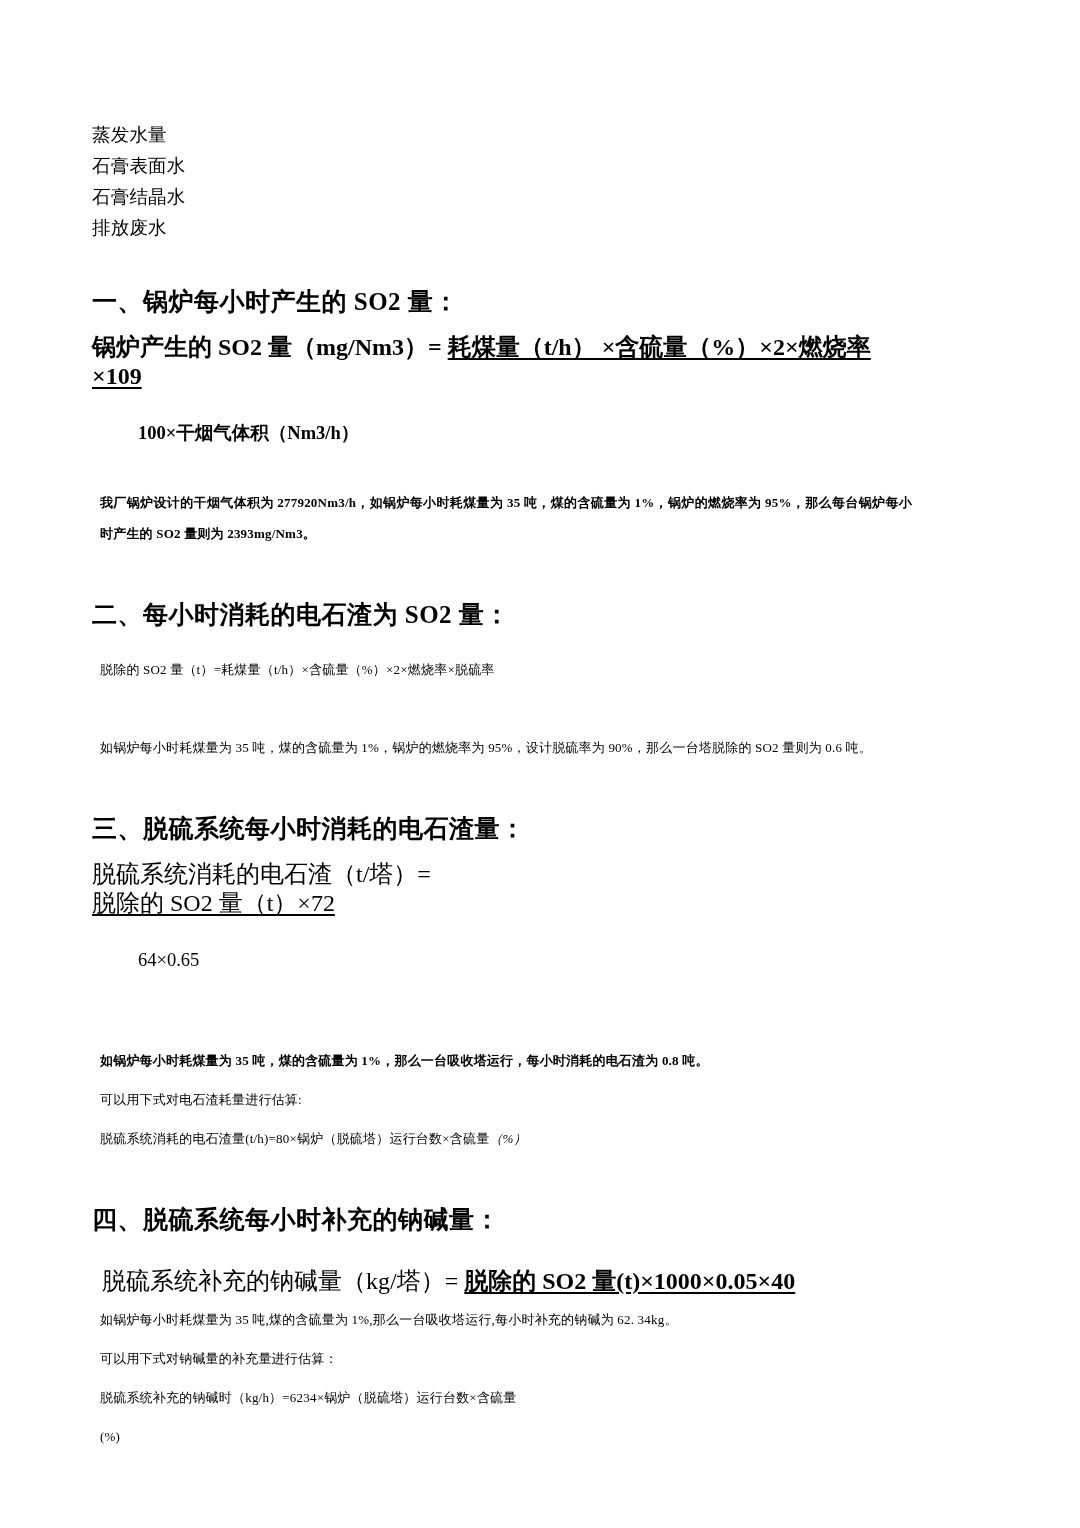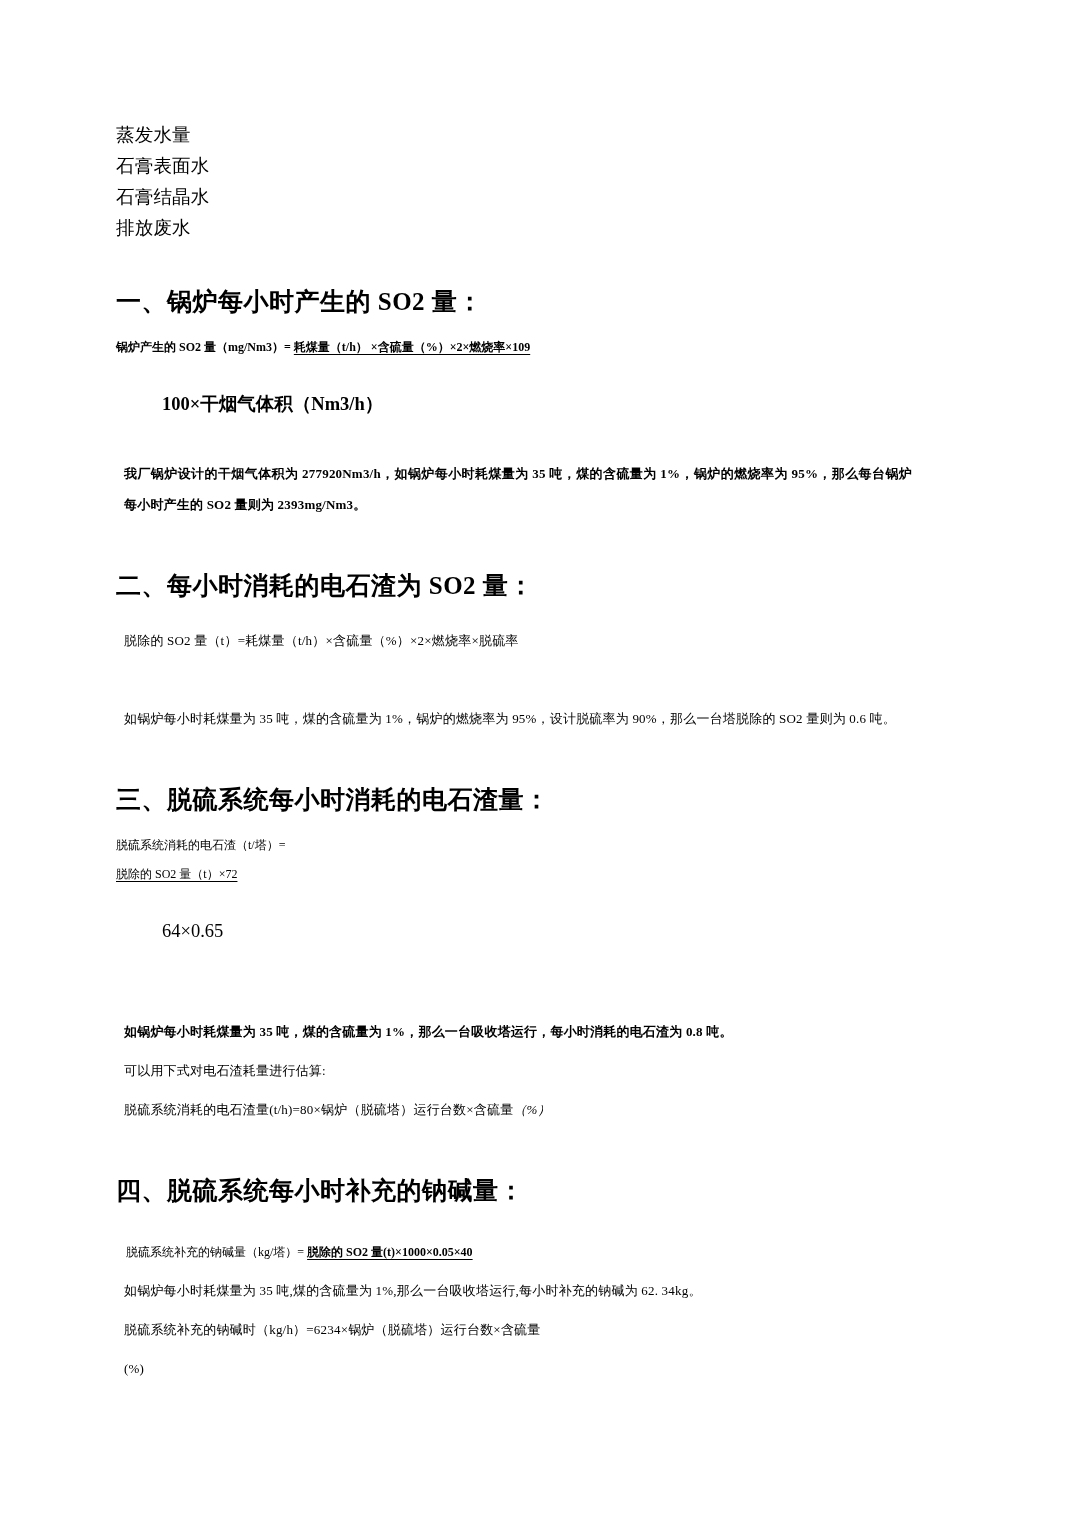--- a/index.html
+++ b/index.html
@@ -12,21 +12,21 @@
     height: 1528px;
     font-family: "Liberation Serif", "DejaVu Serif", serif;
     color: #000000;
     position: relative;
     overflow: hidden;
   }
   .page {
     box-sizing: border-box;
     width: 1080px;
     height: 1528px;
-    padding: 120px 160px 0 116px;
+    padding: 120px 160px 0 92px;
   }
   .list-line {
     font-size: 18.5px;
     line-height: 31px;
     letter-spacing: 0.2px;
   }
   h2.heading {
     font-size: 25px;
     font-weight: bold;
     margin: 0;
@@ -44,21 +44,21 @@
     line-height: 31px;
     margin: 8px;
     letter-spacing: 0.2px;
     text-align: justify;
   }
   .b { font-weight: bold; }
   .ital { font-style: italic; }
   .blank-line { height: 31px; }
   .blank-half { height: 16px; }
   .num-line {
-    font-size: 12px;
+    font-size: 24px;
     line-height: 29px;
   }
   .den-line {
     font-size: 18.5px;
     line-height: 29px;
   }
   .den-indent-1 { padding-left: 46px; margin-top: 28px; }
   .den-indent-2 { padding-left: 505px; }
   .underline-seg {
     text-decoration: underline;
@@ -125,16 +125,17 @@
   <div class="sec-gap-before"></div>
   <h2 class="heading">四、脱硫系统每小时补充的钠碱量：</h2>
   <div class="sec-gap-after"></div>
   <div class="blank-half"></div>
 
   <div class="num-line" style="padding-left:10px;">
     <span>脱硫系统补充的钠碱量（kg/塔）= </span><span class="underline-seg"><span class="b">脱除的 SO2 量(t)×1000×0.05×40</span></span>
   </div>
 
   <p class="body">如锅炉每小时耗煤量为 35 吨,煤的含硫量为 1%,那么一台吸收塔运行,每小时补充的钠碱为 62. 34kg。</p>
+  <p class="body">可以用下式对钠碱量的补充量进行估算：</p>
   <p class="body">脱硫系统补充的钠碱时（kg/h）=6234×锅炉（脱硫塔）运行台数×含硫量</p>
   <p class="body">(%)</p>
 
 </div>
 
 </body></html>

